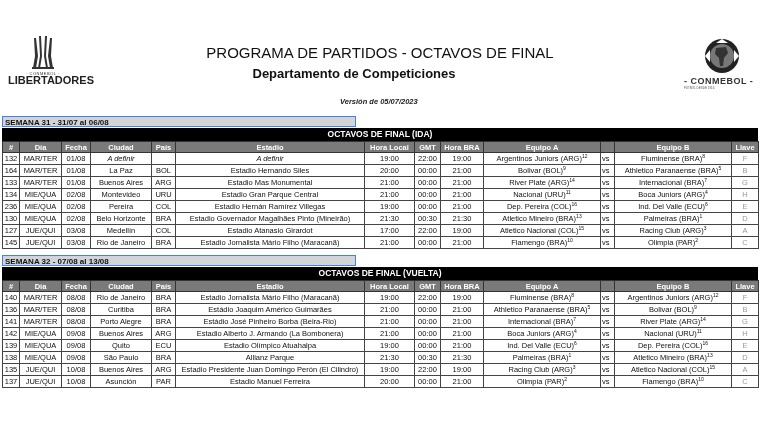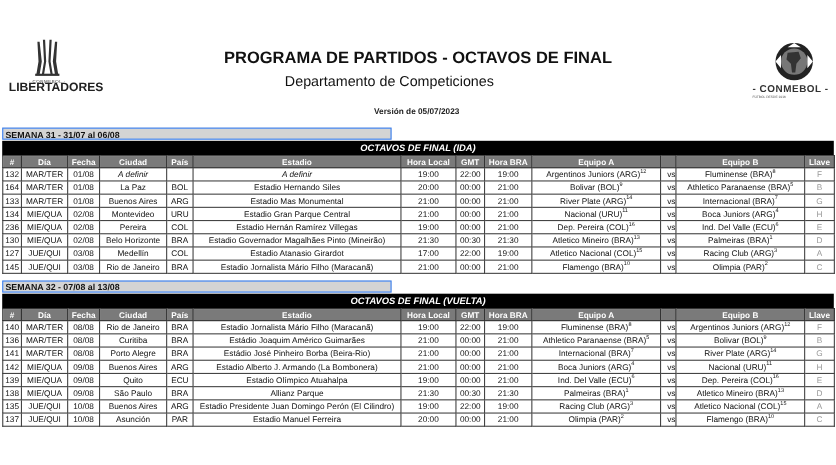--- a/index.html
+++ b/index.html
@@ -5,31 +5,31 @@
   html, body { margin:0; padding:0; background:#fff; }
   body { width:760px; height:423px; position:relative; overflow:hidden; font-family:"Liberation Sans", sans-serif; color:#111; }
   .logo-left { position:absolute; left:8px; top:36px; width:70px; height:60px; text-align:center; }
   .logo-left .trophy { display:block; margin:0 auto; width:26px; height:34px; }
   .logo-left .sub { font-size:4px; letter-spacing:0.5px; color:#333; margin-top:1px; }
   .logo-left .name { font-size:11px; font-weight:bold; color:#222; line-height:9px; }
   .logo-right { position:absolute; left:684px; top:36px; width:76px; height:60px; text-align:left; }
   .logo-right .ball { display:block; margin:0 auto; width:40px; height:40px; }
   .logo-right .name { font-size:9px; font-weight:bold; color:#333; letter-spacing:0.5px; line-height:10px; }
   .logo-right .tag { font-size:3px; color:#555; }
-  .title { position:absolute; left:0; width:760px; top:44px; text-align:center; font-size:15px; font-weight:bold; color:#111; }
-  .subtitle { position:absolute; left:0; width:708px; top:66px; text-align:center; font-size:13px; font-weight:normal; color:#111; }
-  .version { position:absolute; left:340px; top:97px; font-size:7.5px; font-weight:bold; color:#222; }
+  .title { position:absolute; left:0; width:760px; top:44px; text-align:center; font-size:15px; font-weight:normal; color:#111; }
+  .subtitle { position:absolute; left:0; width:708px; top:66px; text-align:center; font-size:13px; font-weight:bold; color:#111; }
+  .version { position:absolute; left:340px; top:97px; font-size:7.5px; font-style:italic; font-weight:bold; color:#222; }
   .week { position:absolute; left:2px; width:354px; height:11px; background:#d4d4d4; border:1px solid #3b82f6; font-size:8px; font-weight:bold; line-height:11px; padding-left:2px; box-sizing:border-box; }
-  .phase { position:absolute; left:2px; width:756px; height:13px; background:#000; color:#fff; font-size:8.5px; font-weight:bold; text-align:center; line-height:13px;font-style:italic; }
+  .phase { position:absolute; left:2px; width:756px; height:13px; background:#000; color:#fff; font-size:8.5px; font-weight:bold; text-align:center; line-height:13px; }
   table { position:absolute; left:2px; width:756px; border-collapse:collapse; table-layout:fixed; font-size:7.5px; }
   th { background:#7a7a7a; color:#fff; font-weight:bold; height:10px; border:1px solid #333; padding:0; text-align:center; }
   td { height:11px; border:1px solid #444; padding:0; text-align:center; white-space:nowrap; overflow:hidden; background:#fff; }
   td.it { font-style:italic;margin-left:22px; }
   td.llave { color:#999; }
-  td.vs { text-align:right; padding-left:1px; }
+  td.vs { text-align:left; padding-left:1px; }
   sup { font-size:5px; vertical-align:top; position:relative; top:-1px; }
   .col-num{width:17px}.col-dia{width:42px}.col-fecha{width:29px}.col-ciudad{width:61px}.col-pais{width:24px}.col-estadio{width:189px}.col-hl{width:50px}.col-gmt{width:26px}.col-hb{width:43px}.col-ea{width:117px}.col-vs{width:14px}.col-eb{width:117px}.col-ll{width:27px}
 </style>
 </head>
 <body>
 
 <div class="logo-left">
   <svg class="trophy" viewBox="0 0 26 34">
     <path d="M4 2 L6 2 L8 20 L6 32 L3 32 L5 20 Z M9 0 L11 0 L12 20 L10 32 L8 32 L10 20 Z M15 0 L17 0 L16 20 L18 32 L16 32 L14 20 Z M20 2 L22 2 L21 20 L23 32 L20 32 L18 20 Z" fill="#333"></path>
     <rect x="2" y="31" width="22" height="2" fill="#333"></rect>

